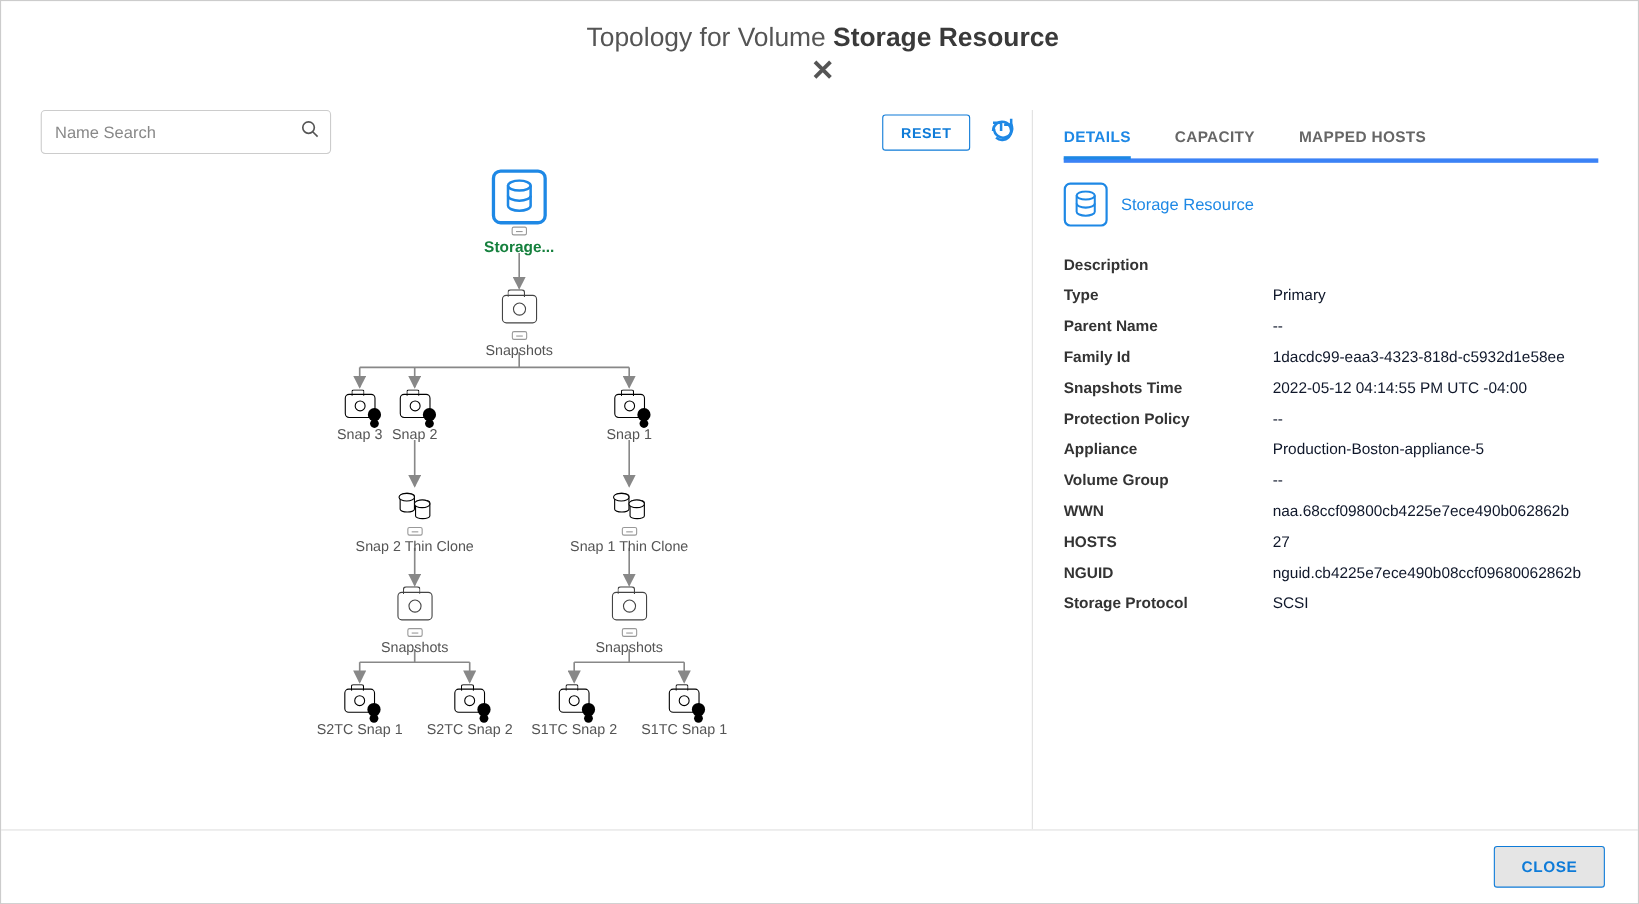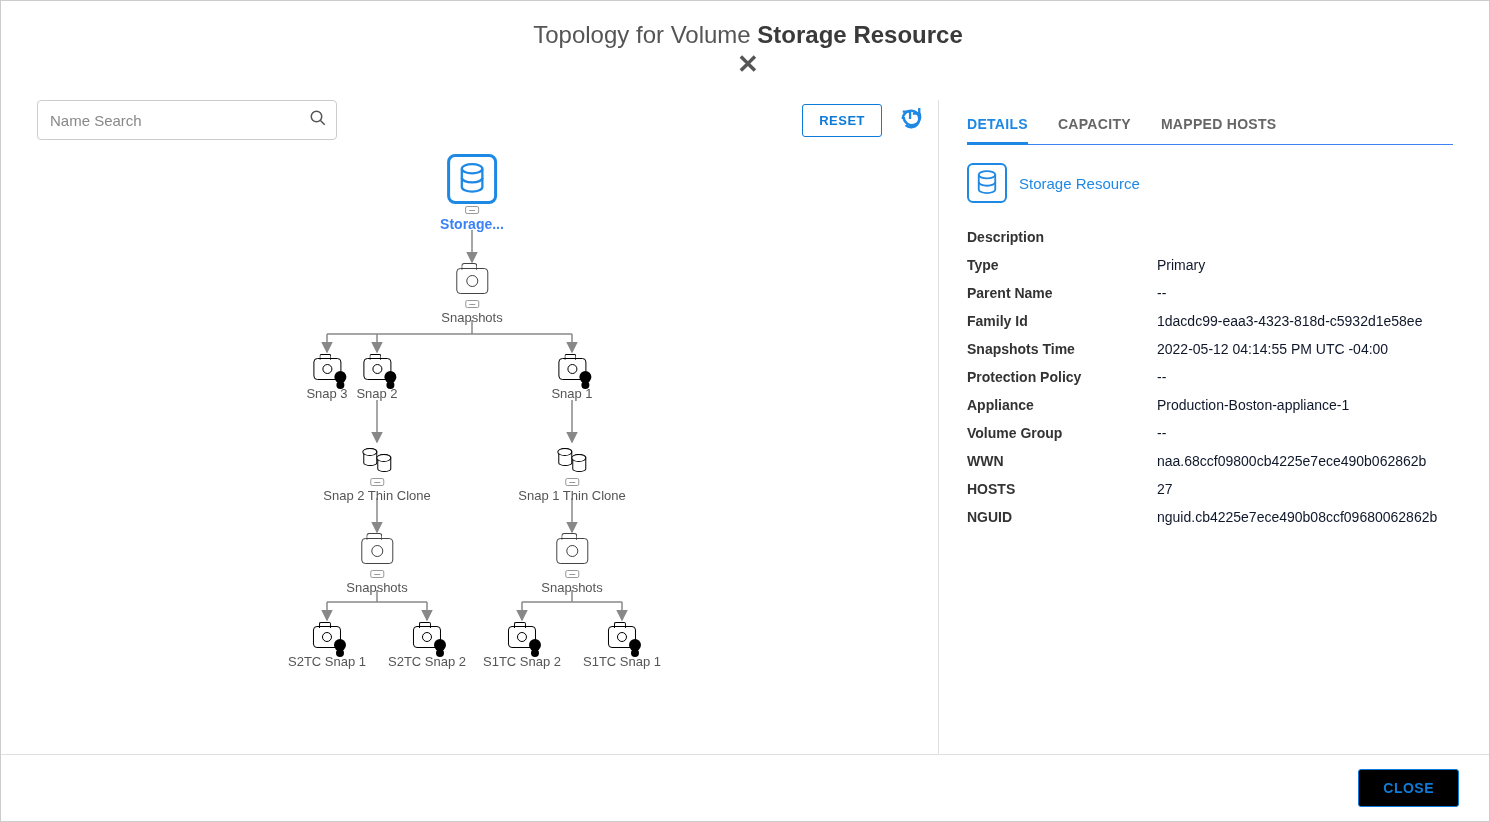--- a/index.html
+++ b/index.html
@@ -5,61 +5,61 @@
     * { box-sizing: border-box; margin: 0; padding: 0; }
     body { font-family: -apple-system, BlinkMacSystemFont, "Segoe UI", Helvetica, Arial, sans-serif; background: #fff; color: #333; }
     .modal { width: 1490px; height: 822px; border: 1px solid #ccc; display: flex; flex-direction: column; }
     .header { display: flex; justify-content: space-between; align-items: center; padding: 20px 30px 20px 36px; flex-direction: column; }
     .title { font-size: 24px; color: #555; font-weight: 300; }
     .title .bold { font-weight: 600; color: #3a3a3a; }
     .close-x { font-size: 26px; color: #555; cursor: pointer; font-weight: bold; }
     .body { display: flex; flex: 1; overflow: hidden; }
     .left { flex: 1; display: flex; flex-direction: column; padding: 0 12px 12px 36px; border-right: 1px solid #e0e0e0; }
     .toolbar { display: flex; align-items: center; justify-content: space-between; margin-bottom: 10px; }
-    .search-wrap { position: relative; width: 300px; }
+    .search-wrap { position: relative; width: 264px; }
     .search-input { width: 100%; height: 40px; border: 1px solid #ccc; border-radius: 4px; padding: 0 38px 0 12px; font-size: 15px; color: #666; }
     .search-input::placeholder { color: #888; }
     .search-icon { position: absolute; right: 10px; top: 50%; transform: translateY(-50%); color: #666; }
     .toolbar-right { display: flex; align-items: flex-end; gap: 14px; }
     .reset-btn { border: 1px solid #0e7bd8; background: #fff; color: #0e7bd8; font-weight: 700; letter-spacing: 0.5px; font-size: 13px; padding: 8px 16px; border-radius: 3px; cursor: pointer; }
     .refresh-btn { background: none; border: none; cursor: pointer; padding: 4px; }
     .refresh-btn svg { width: 22px; height: 22px; }
     .topology { position: relative; flex: 1; }
     .topology svg.lines { position: absolute; top: 0; left: 0; width: 100%; height: 100%; pointer-events: none; }
     .node { position: absolute; text-align: center; transform: translateX(-50%); }
     .node .icon-box { display: inline-flex; align-items: center; justify-content: center; }
     .node .label { font-size: 13px; color: #555; margin-top: 2px; white-space: nowrap; font-weight: 500; }
     .root-node .icon-box { width: 50px; height: 50px; border: 3px solid #1e88e5; border-radius: 8px; }
-    .root-node .label { font-weight: 700; color: #3b82f6; font-size: 14px; text-align: right; }
+    .root-node .label { font-weight: 700; color: #15803d; font-size: 14px; text-align: right; }
     .folder-box { width: 32px; height: 26px; border: 1.5px solid #444; border-radius: 4px; position: relative; display: inline-block; }
     .folder-box::before { content: ''; position: absolute; top: -6px; left: 4px; width: 14px; height: 6px; border: 1.5px solid #444; border-bottom: none; border-radius: 3px 3px 0 0; }
     .folder-inner-circle { position: absolute; top: 50%; left: 50%; transform: translate(-50%,-50%); width: 12px; height: 12px; border: 1.5px solid #444; border-radius: 50%; }
     .collapse-dash { width: 14px; height: 8px; border: 1px solid #999; border-radius: 2px; margin: 2px auto 0; position: relative; }
     .collapse-dash::after { content: ''; position: absolute; left: 3px; right: 3px; top: 50%; height: 1px; background: #999; }
     .snap-user { position: absolute; right: -6px; bottom: -4px; width: 12px; height: 12px; background: #000; border-radius: 50%; box-shadow: 0 8px 0 -2px #000; }
     .snap-box { width: 28px; height: 22px; border: 1.8px solid #000; border-radius: 4px; position: relative; display: inline-block; }
     .snap-box::before { content: ''; position: absolute; top: -5px; left: 5px; width: 10px; height: 5px; border: 1.8px solid #000; border-bottom: none; border-radius: 2px 2px 0 0; }
     .snap-circle { position: absolute; top: 50%; left: 50%; transform: translate(-50%,-50%); width: 10px; height: 10px; border: 1.8px solid #000; border-radius: 50%; }
     .clone-icon { position: relative; display: inline-block; width: 28px; height: 24px; }
     .cyl { position: absolute; width: 14px; height: 18px; border: 1.7px solid #000; border-radius: 7px / 3px; }
     .cyl::before { content: ''; position: absolute; top: -1px; left: -1.7px; right: -1.7px; height: 6px; border: 1.7px solid #000; border-radius: 50%; background: #fff; }
     .cyl1 { left: 0; top: 0; }
     .cyl2 { right: 0; bottom: 0; }
     .right { width: 550px; padding: 0 36px 0 28px; }
-    .tabs { display: flex; gap: 30px; border-bottom: 1px solid #3b82f6; margin-bottom: 18px; margin-top: 6px; }
+    .tabs { display: flex; gap: 40px; border-bottom: 4px solid #3b82f6; margin-bottom: 18px; margin-top: 6px; }
     .tab { padding: 10px 0; font-size: 14px; font-weight: 700; color: #666; letter-spacing: 0.3px; cursor: pointer; border-bottom: 3px solid transparent; margin-bottom: -1px; }
     .tab.active { color: #1e88e5; border-bottom-color: #1e88e5; }
     .resource-head { display: flex; align-items: center; gap: 12px; margin-bottom: 20px; }
     .resource-head-icon { width: 40px; height: 40px; border: 2px solid #1e88e5; border-radius: 6px; display: flex; align-items: center; justify-content: center; }
     .resource-link { color: #1e88e5; font-size: 15px; font-weight: 500; cursor: pointer; }
     .detail-row { display: flex; padding: 6px 0; }
     .detail-label { width: 190px; font-size: 14px; font-weight: 700; color: #333; }
     .detail-value { font-size: 14px; color: #0f172a; flex: 1; word-break: break-word; }
     .footer { padding: 14px 30px; border-top: 1px solid #e0e0e0; text-align: right; }
-    .close-btn { border: 1px solid #0e7bd8; background: #000000; color: #0e7bd8; font-weight: 700; letter-spacing: 0.5px; font-size: 14px; padding: 10px 24px; border-radius: 3px; cursor: pointer; text-align: right; }
+    .close-btn { border: 1px solid #0e7bd8; background: #e5e5e5; color: #0e7bd8; font-weight: 700; letter-spacing: 0.5px; font-size: 14px; padding: 10px 24px; border-radius: 3px; cursor: pointer; text-align: right; }
   </style>
 </head>
 <body>
 
 <div class="modal">
   <div class="header">
     <div class="title">
       <span>Topology for Volume </span><span class="bold">Storage Resource</span>
     </div>
     <div class="close-x">✕</div>
@@ -231,37 +231,41 @@
       <div class="detail-row">
           <div class="detail-label">Snapshots Time</div>
           <div class="detail-value">2022-05-12 04:14:55 PM UTC -04:00</div>
         </div>
       <div class="detail-row">
           <div class="detail-label">Protection Policy</div>
           <div class="detail-value">--</div>
         </div>
       <div class="detail-row">
           <div class="detail-label">Appliance</div>
-          <div class="detail-value">Production-Boston-appliance-1</div>
+          <div class="detail-value">Production-Boston-appliance-5</div>
         </div>
       <div class="detail-row">
           <div class="detail-label">Volume Group</div>
           <div class="detail-value">--</div>
         </div>
       <div class="detail-row">
           <div class="detail-label">WWN</div>
           <div class="detail-value">naa.68ccf09800cb4225e7ece490b062862b</div>
         </div>
       <div class="detail-row">
           <div class="detail-label">HOSTS</div>
           <div class="detail-value">27</div>
         </div>
       <div class="detail-row">
           <div class="detail-label">NGUID</div>
           <div class="detail-value">nguid.cb4225e7ece490b08ccf09680062862b</div>
+        </div>
+      <div class="detail-row">
+          <div class="detail-label">Storage Protocol</div>
+          <div class="detail-value">SCSI</div>
         </div>
     </div>
   </div>
 
   <div class="footer">
     <button class="close-btn">CLOSE</button>
   </div>
 </div>
 
 </body></html>

